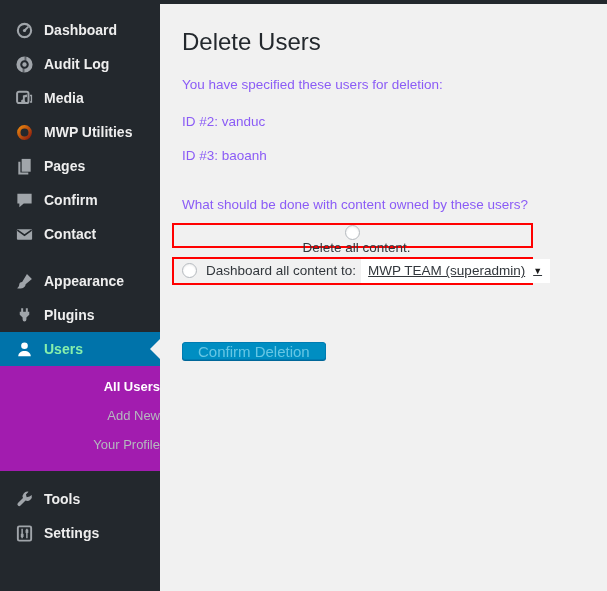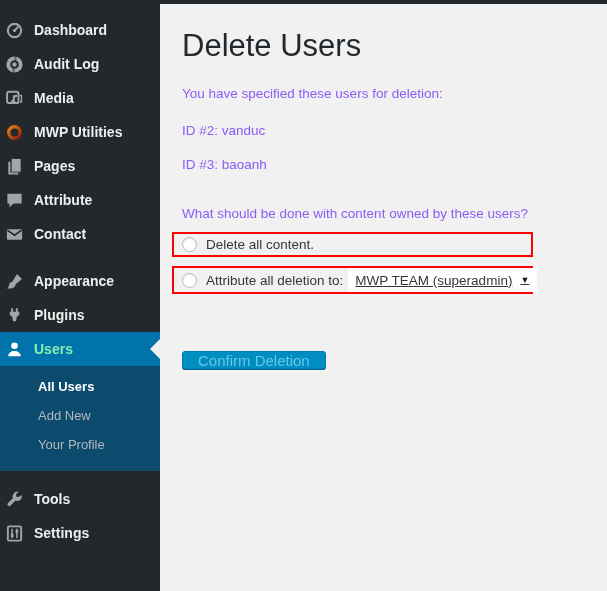--- a/index.html
+++ b/index.html
@@ -13,21 +13,21 @@
 
   
   .sidebar {
     width: 160px; flex: 0 0 160px;
     background: #23282d;
     padding-top: 13px;
     color: #eee;
   }
   .mi {
     display: flex; align-items: center;
-    height: 34px; padding-left: 4px;
+    height: 34px; padding-left: 14px;
     font-size: 14px; font-weight: 600; color: #eeeeee;
     cursor: pointer; position: relative;
   }
   .mi .ico {
     width: 20px; height: 20px; margin-right: 10px;
     color: #a0a5aa; display: inline-flex; align-items: center; justify-content: center;
     flex: 0 0 20px;
   }
   .mi .ico svg { width: 19px; height: 19px; display: block; }
   .gap-sm { margin-top: 11px; }
@@ -36,56 +36,57 @@
   .mi.active .ico { color: #fff; }
   .mi.active .notch {
     position: absolute; right: 0; top: 50%;
     transform: translateY(-50%);
     width: 0; height: 0;
     border-top: 10px solid transparent;
     border-bottom: 10px solid transparent;
     border-right: 10px solid #f1f1f1;
   }
   .submenu {
-    background: #0c4a6e;
+    background: #a21caf;
     padding: 6px 0 12px;
+    text-align: right;
   }
   .smi {
     padding: 7px 0 7px 38px;
     font-size: 13px; color: #b4b9be; cursor: pointer;
   }
   .smi.current { color: #ffffff; font-weight: 700; }
 
   
   .main { flex: 1; background: #f1f1f1; position: relative; }
   .topstrip { height: 4px; background: #23282d; }
   .content { padding: 22px 20px 0 22px; }
   h1.page-title {
     margin: 0 0 20px;
-    font-size: 31px; font-weight: 400; color: #23282d; line-height: 1.3;
+    font-size: 24px; font-weight: 400; color: #23282d; line-height: 1.3;
   }
   .ptext { margin: 0; font-size: 13.5px; color: #8b5cf6; }
   .intro { margin-bottom: 21px; }
   .user-line { margin-bottom: 15px; line-height: 1.4; }
   .question { margin-top: 31px; margin-bottom: 11px; }
 
   .annot {
     border: 2px solid #ff0000;
     width: 361px;
     margin-left: -10px;
     margin-bottom: 9px;
     background: #f1f1f1;
   }
   .optrow {
     display: flex; align-items: center;
     padding-left: 8px;
     font-size: 13.5px; color: #32373c;
     cursor: pointer;
   }
-  .row1 { height: 21px; }
+  .row1 { height: 21px; flex-direction: column; }
   .row2 { height: 24px; }
   .radio {
     width: 15px; height: 15px; flex: 0 0 15px;
     border: 1px solid #b4b9be; border-radius: 50%;
     background: #fff; margin-right: 9px;
     box-shadow: inset 0 1px 2px rgba(0,0,0,.08);
   }
   .opt-label { white-space: nowrap; }
   .select {
     flex: 1; align-self: stretch;
@@ -172,21 +173,21 @@
     </span>
     <span class="lbl">Pages</span>
   </div>
 
   <div class="mi">
     <span class="ico">
       <svg viewBox="0 0 20 20">
           <path fill="currentColor" d="M2.5 3h15v10.2H9.2l-4.6 4v-4H2.5z"></path>
         </svg>
     </span>
-    <span class="lbl">Attribute</span>
+    <span class="lbl">Confirm</span>
   </div>
 
   <div class="mi">
     <span class="ico">
       <svg viewBox="0 0 20 20">
           <rect x="2" y="4.5" width="16" height="11" rx="1" fill="currentColor"></rect>
           <path d="M2.5 5.3l7.5 5.4 7.5-5.4" fill="none" stroke="#23282d" stroke-width="1.7"></path>
         </svg>
     </span>
     <span class="lbl">Contact</span>
@@ -265,21 +266,21 @@
     <div class="annot">
       <label class="optrow row1">
         <span class="radio"></span>
         <span class="opt-label">Delete all content.</span>
       </label>
     </div>
 
     <div class="annot">
       <label class="optrow row2">
         <span class="radio"></span>
-        <span class="opt-label">Attribute all deletion to:</span>
+        <span class="opt-label">Dashboard all content to:</span>
         <span class="select">
           <span>MWP TEAM (superadmin)</span>
           <span class="caret">▼</span>
         </span>
       </label>
     </div>
 
     <button class="btn-primary">Confirm Deletion</button>
   </div>
 </main>

